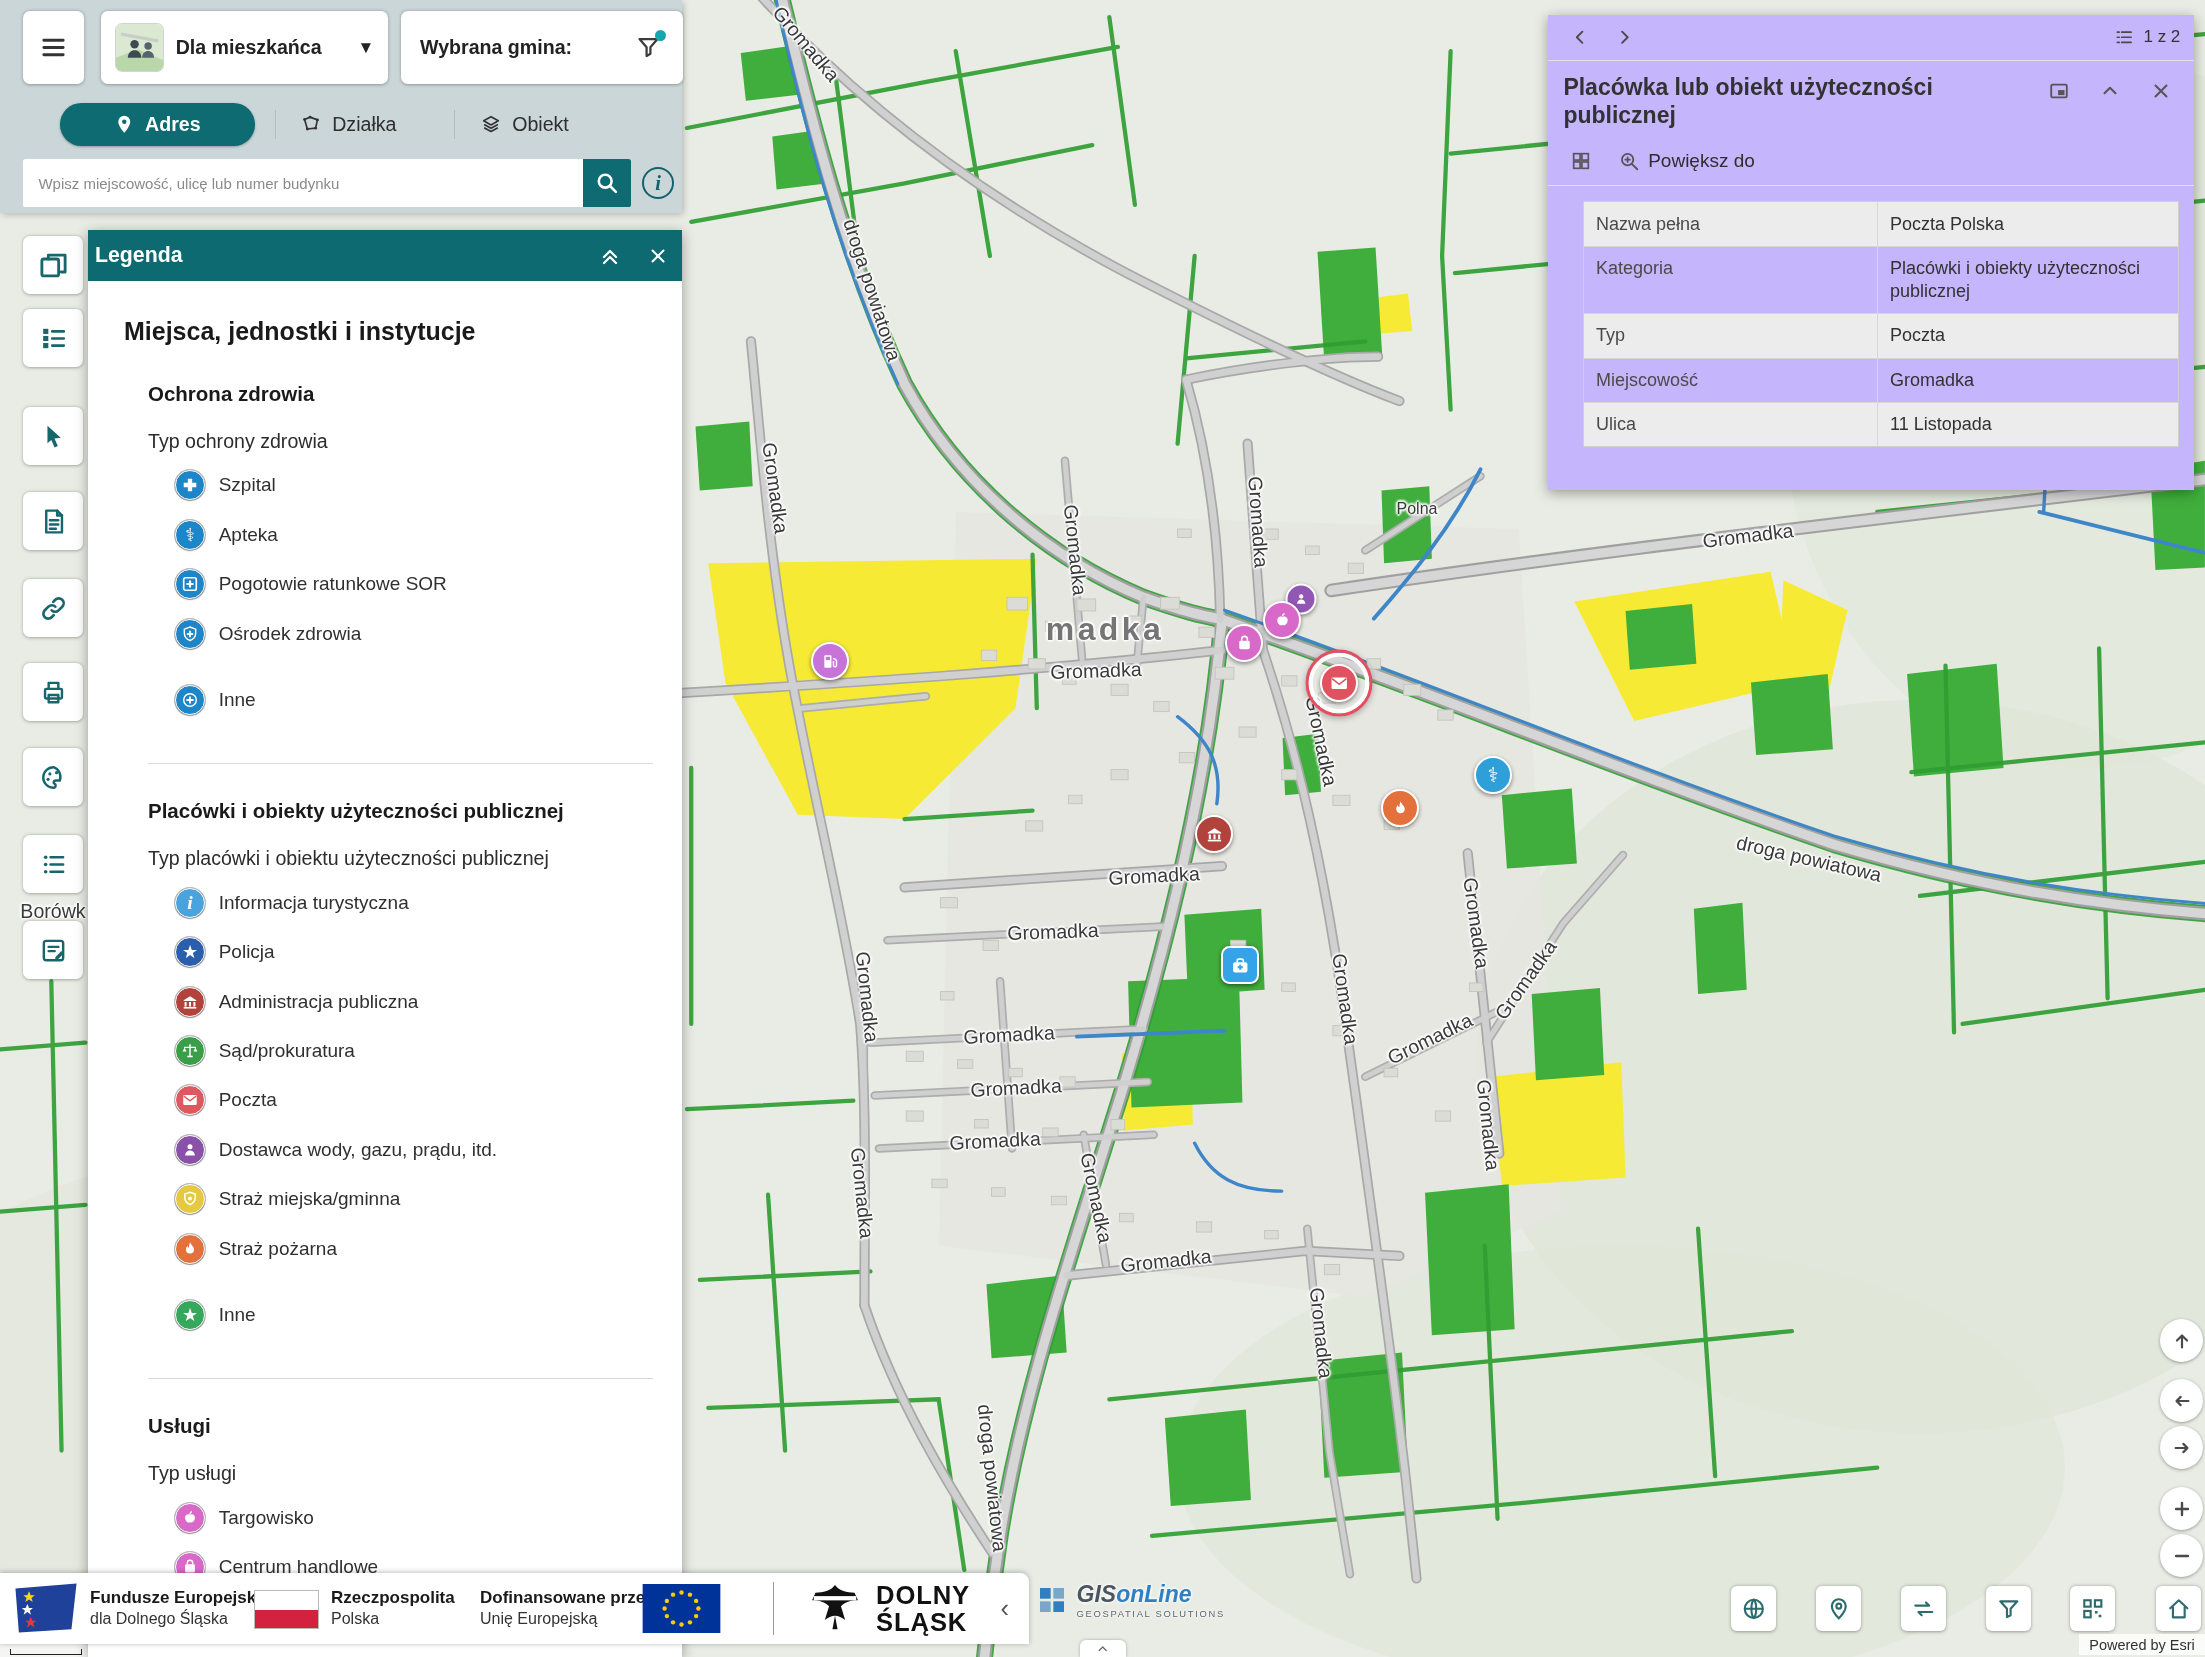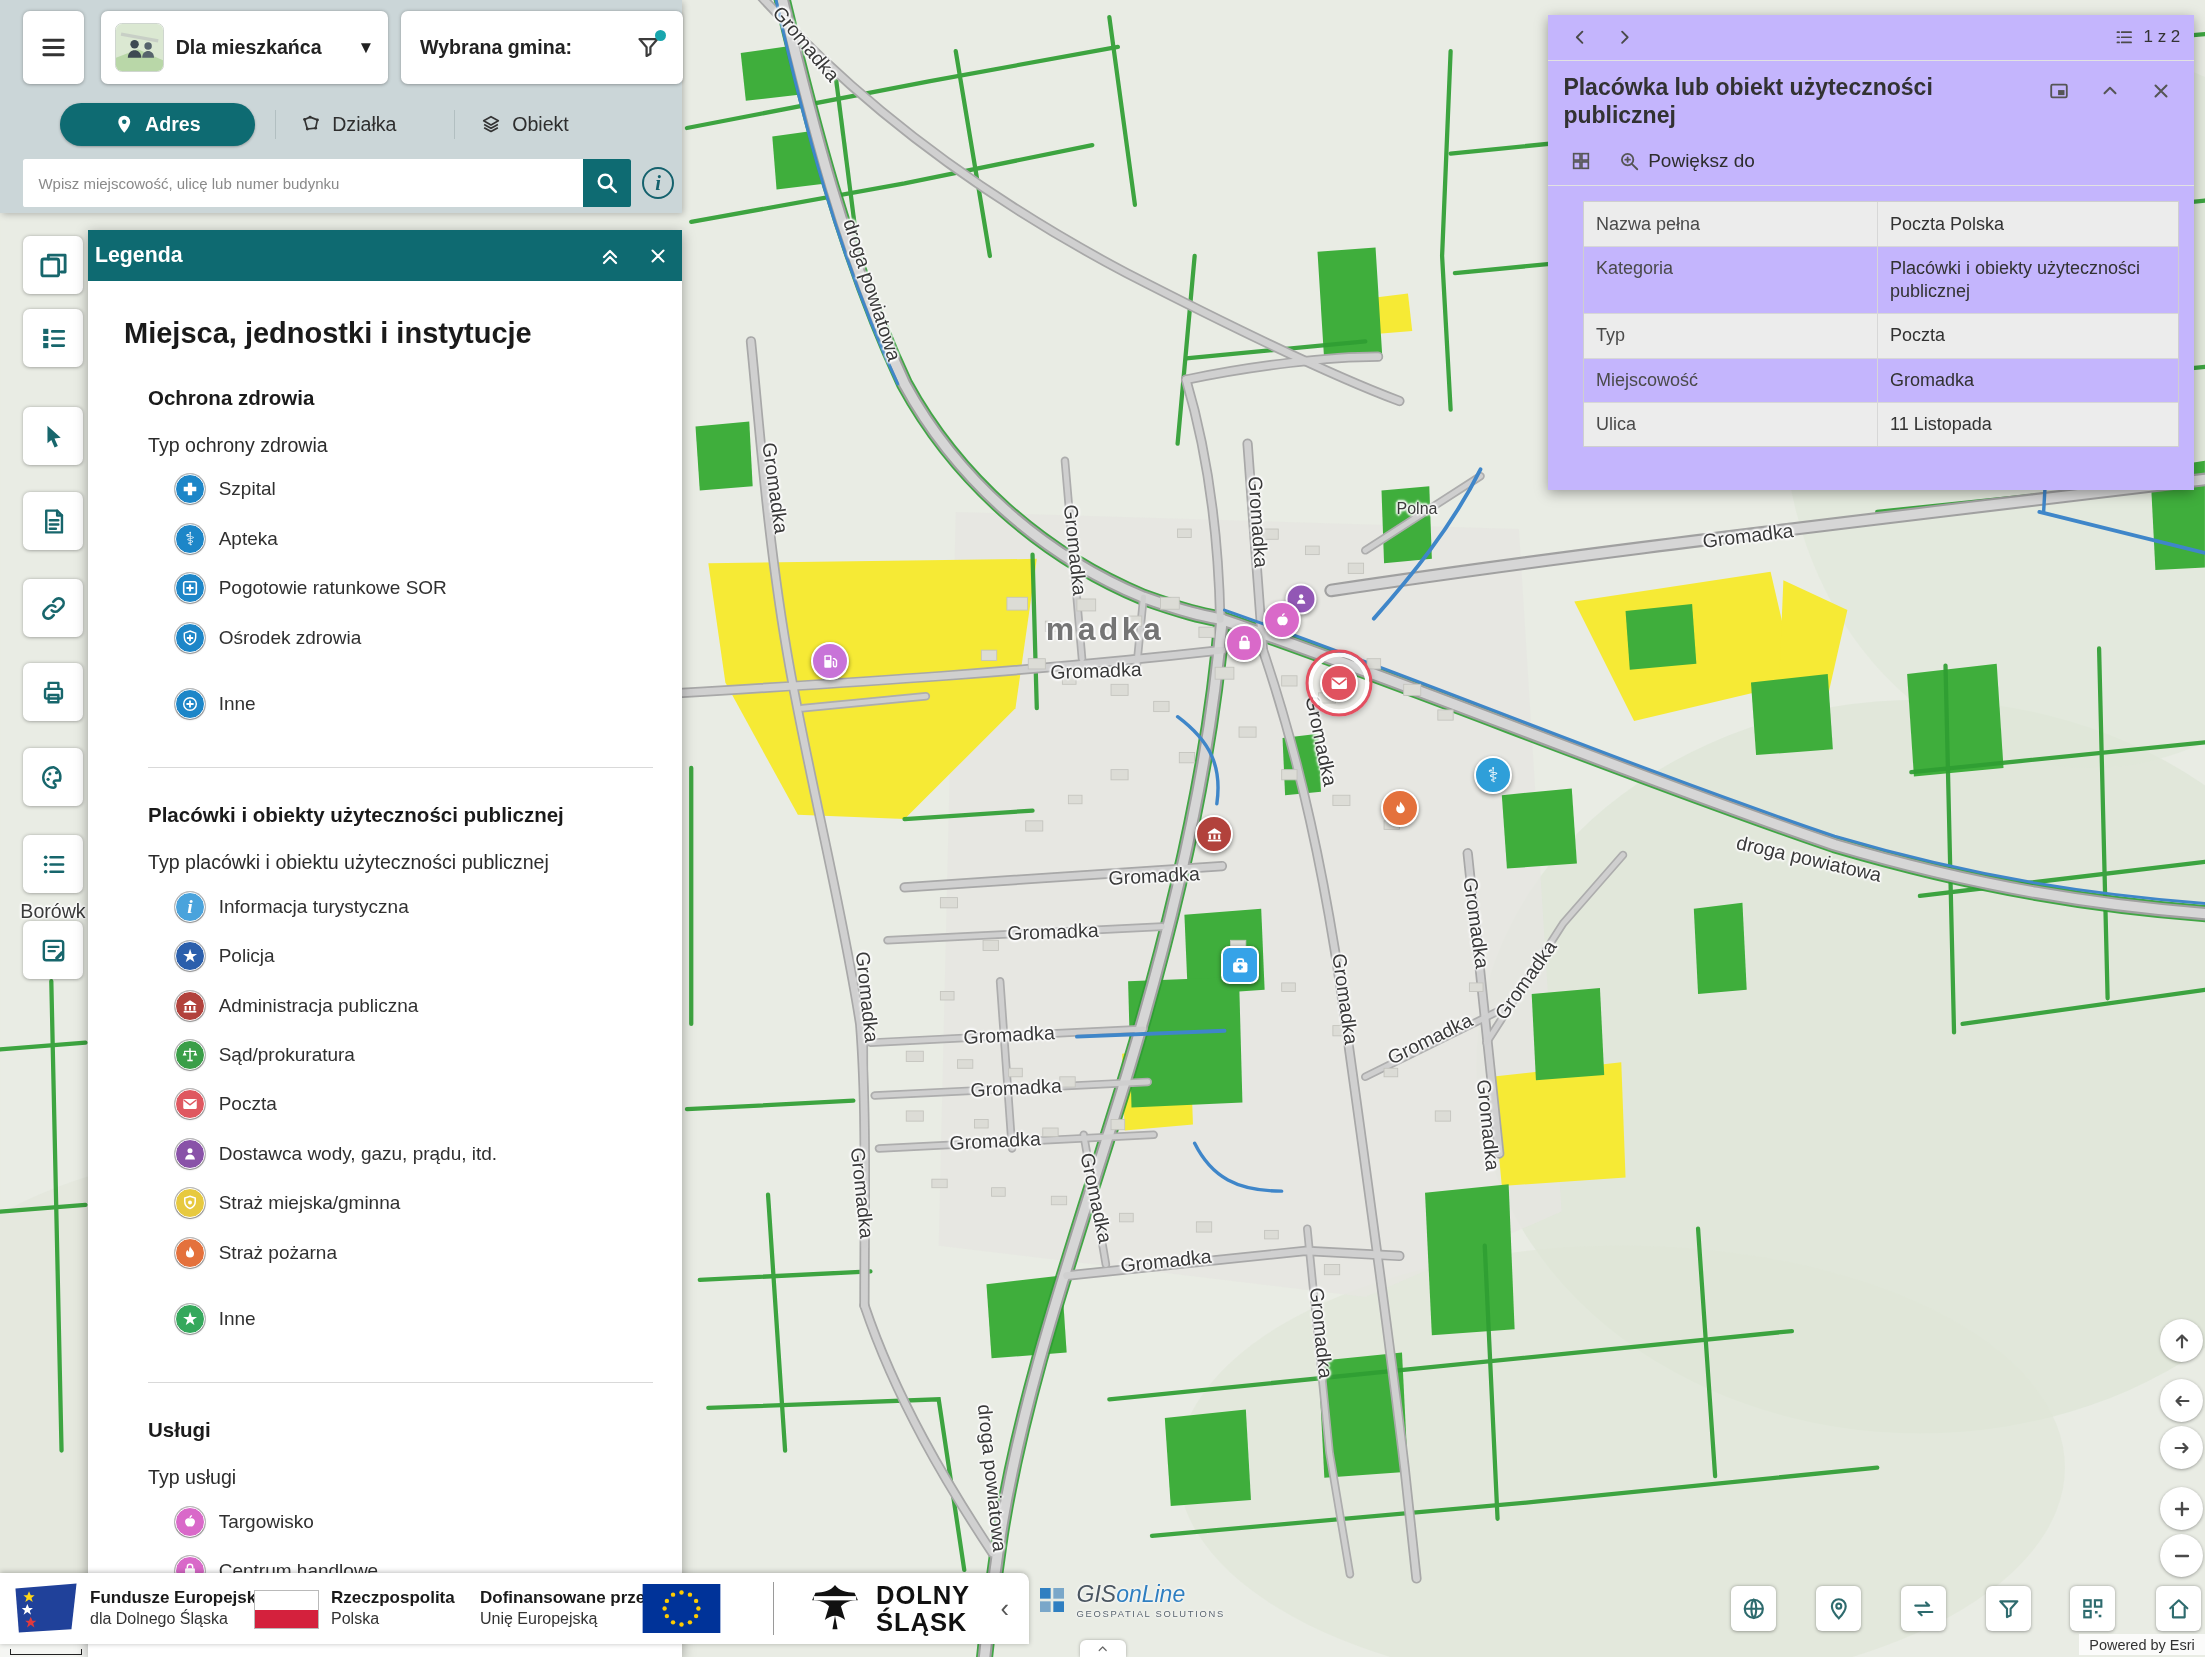--- a/index.html
+++ b/index.html
@@ -59,21 +59,21 @@
   .toolbtn{position:absolute;left:23px;width:60px;height:58px;background:#fff;border-radius:6.8px;z-index:4;
       box-shadow:0 0.9px 3.4px rgba(0,0,0,.3);display:flex;align-items:center;justify-content:center;cursor:pointer}
 
   
   .legend{position:absolute;left:88px;top:230px;width:594px;bottom:0;background:#fff;z-index:5;
       box-shadow:0 2.6px 12px rgba(0,0,0,.35);overflow:hidden}
   .lg-head{height:51px;background:#0e6a71;color:#fff;display:flex;align-items:center;padding:0 7px;gap:13.7px}
   .lg-title{font-size:21.3px;font-weight:700;flex:1}
   .lg-hbtn{width:34px;height:34px;display:flex;align-items:center;justify-content:center;cursor:pointer}
   .lg-body{padding:0 29px 34px 36px}
-  .lg-root{margin-top:36px;font-size:29px;font-weight:700;color:#1a1a1a}
+  .lg-root{margin-top:36px;font-size:25px;font-weight:700;color:#1a1a1a}
   .lg-sec-h{margin:36px 0 0 24px;font-size:20.5px;font-weight:700;color:#1a1a1a}
   .lg-sub{margin:24px 0 6.8px 24px;font-size:19.6px;color:#2c2c2c}
   .lg-item{margin:15.4px 0 0 51px;display:flex;align-items:center;gap:13.7px;height:34px}
   .lg-item.gap{margin-top:32px}
   .lg-ico{width:30px;height:30px;border-radius:50%;border:1.7px solid #fff;box-shadow:0 0 0 0.9px rgba(0,0,0,.28),0 0.9px 1.7px rgba(0,0,0,.25);
       display:flex;align-items:center;justify-content:center;flex:0 0 auto;color:#fff}
   .lg-ico .g{font-size:18px;line-height:1;color:#fff}
   .lg-ico .gi{font-family:"Liberation Serif",serif;font-style:italic;font-weight:700;font-size:19.6px;color:#fff}
   .lg-label{font-size:19px;color:#303030}
   .lg-div{height:0.9px;background:#d9d9d9;margin:46px 0 0 24px}
@@ -112,21 +112,21 @@
   .ft .s{font-size:16px;color:#333}
   .plflag{position:absolute;left:254px;top:17px;width:65px;height:39px;border:0.9px solid #b9b9b9}
   .plflag .t{height:50%;background:#fff}
   .plflag .r{height:50%;background:#d4213d}
   .ftdiv{position:absolute;left:773px;top:8.5px;width:0.9px;height:53px;background:#9a9a9a}
   .region{position:absolute;left:876px;top:8.5px;font-size:25.6px;font-weight:900;color:#111;line-height:27px;letter-spacing:0.9px}
   .ft-collapse{position:absolute;left:992px;top:15.4px;width:25.6px;height:41px;display:flex;align-items:center;justify-content:center;cursor:pointer;color:#555;font-size:25.6px}
 
   .gislogo{position:absolute;left:1036px;top:1581px;z-index:4;display:flex;align-items:center;gap:8.5px;
       text-shadow:0 0 3.4px #fff,0 0 3.4px #fff}
-  .gislogo .nm{font-size:23px;font-weight:400;font-style:italic}
+  .gislogo .nm{font-size:23px;font-weight:700;font-style:italic}
   .gislogo .nm .p1{color:#4a5560}.gislogo .nm .p2{color:#2f7fc1}
   .gislogo .tag{font-size:9.4px;color:#5a6570;letter-spacing:1.7px}
 
   .powered{position:absolute;right:0;top:1634px;z-index:7;background:rgba(255,255,255,.8);padding:2.6px 10.2px;
       font-size:14.5px;color:#323232}
   .scalebar{position:absolute;left:0;top:1628px;z-index:4;background:rgba(255,255,255,.55);padding:3.4px 8.5px 5.1px 10.2px}
   .scalebar .txt{font-size:14.5px;color:#111}
   .scalebar .line{width:72px;height:6px;border-left:1.7px solid #222;border-right:1.7px solid #222;border-bottom:1.7px solid #222;margin-top:1.7px}
   .expander{position:absolute;left:1080px;top:1640px;width:46px;height:17px;background:#fff;border-radius:6px 6px 0 0;z-index:7;
       box-shadow:0 0 3.4px rgba(0,0,0,.3);display:flex;align-items:center;justify-content:center;cursor:pointer}

